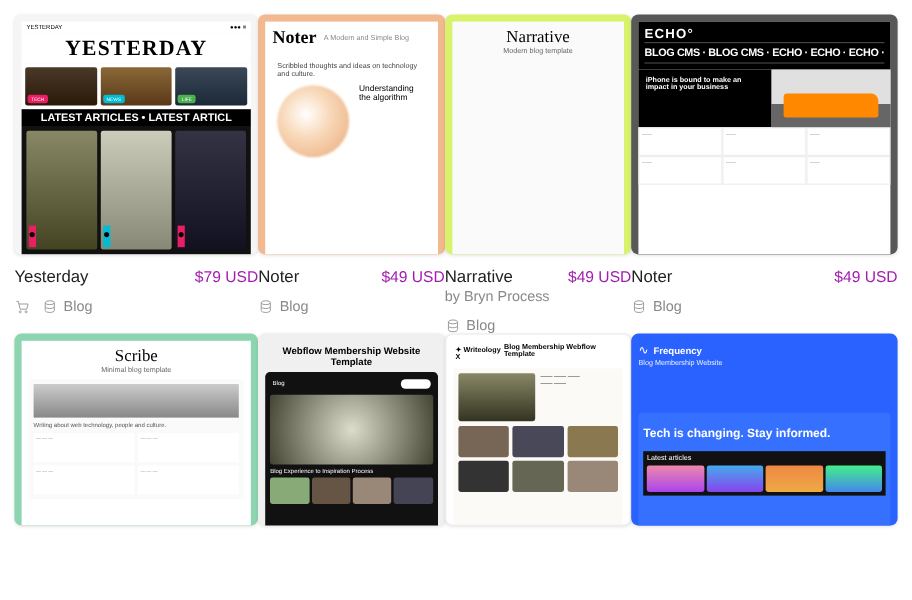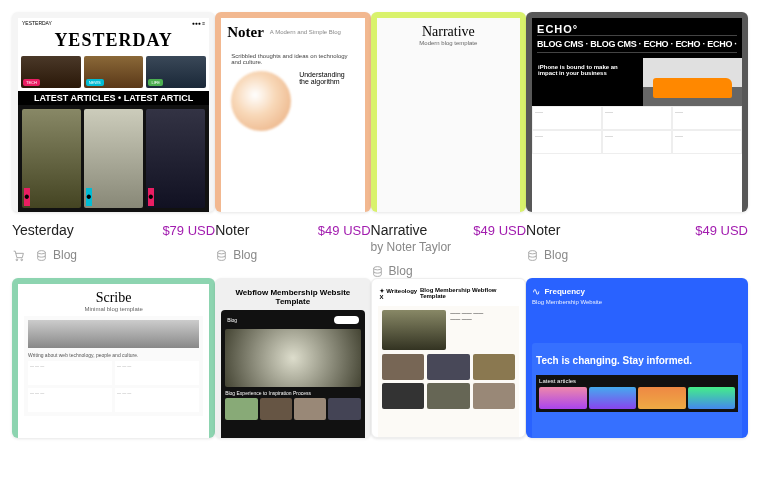--- a/index.html
+++ b/index.html
@@ -213,21 +213,21 @@
       <div class="t3-in">
         <div class="t3-h">Narrative</div>
         <div class="t3-s">Modern blog template</div>
       </div>
     </div>
     <div class="meta">
       <div class="row1">
         <a class="title">Narrative</a>
         <span class="price">$49 USD</span>
       </div>
-      <div class="author">by Noter Taylor</div>
+      <div class="author">by Bryn Process</div>
       <div class="tags">
         <span class="tag">
             <svg class="icon-svg" viewBox="0 0 24 24">
               <ellipse cx="12" cy="6" rx="7" ry="3"></ellipse>
               <path d="M5 6v6c0 1.7 3 3 7 3s7-1.3 7-3V6"></path>
               <path d="M5 12v6c0 1.7 3 3 7 3s7-1.3 7-3v-6"></path>
             </svg>
             <span>Blog</span>
           </span>
       </div>

